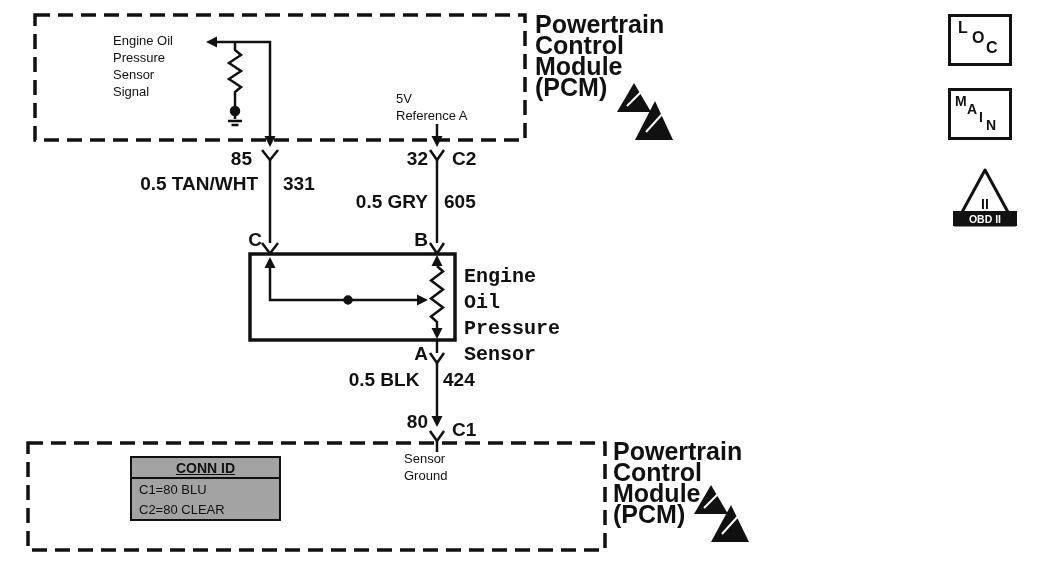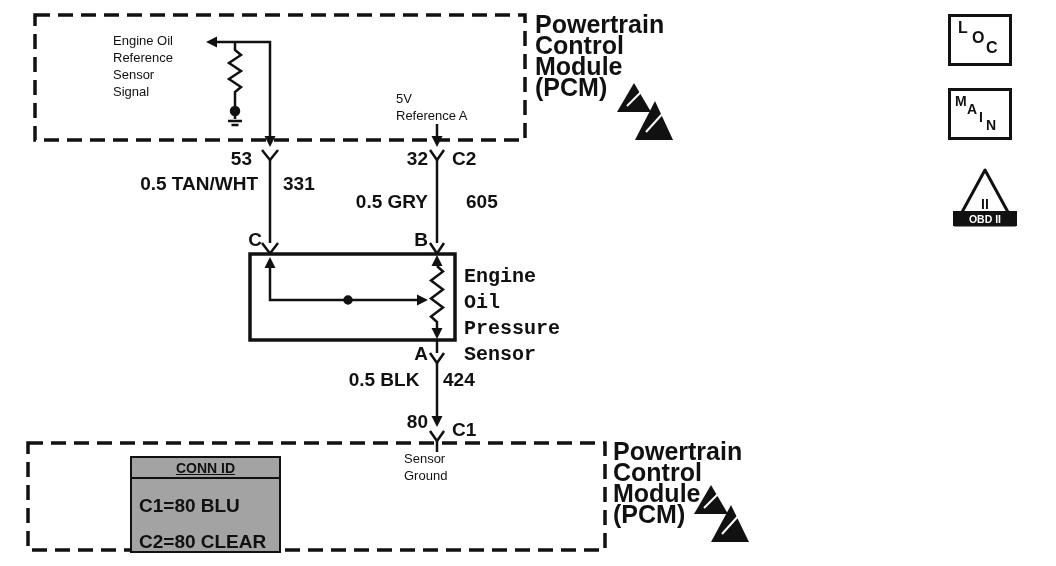--- a/index.html
+++ b/index.html
@@ -18,21 +18,21 @@
   .r{text-align:right;}
   svg{position:absolute;left:0;top:0;}
   
   .connid{
     left:130px;top:456px;width:147px;border:2.5px solid #111;background:#a3a3a3;
   }
   .connid .hdr{
     border-bottom:2.5px solid #111;text-align:center;font-size:14px;font-weight:700;
     text-decoration:underline;padding:2px 0 1px 0;
   }
-  .connid .row{font-size:19px;line-height:17px;padding:18px 0 1px 7px;font-weight:700;}
+  .connid .row{font-size:13px;line-height:17px;padding:2px 0 1px 7px;font-weight:400;}
   
   .legendbox{width:58px;height:46px;border:3px solid #111;background:#fff;}
   .legendbox span{position:absolute;font-weight:700;}
 </style>
 </head>
 <body>
 
 <div id="stage">
 
   <svg width="1056" height="566" viewBox="0 0 1056 566">
@@ -98,38 +98,38 @@
 
     <g>
       <polygon points="985,170 955,225 1015,225" fill="#fff" stroke="#111" stroke-width="3" stroke-linejoin="round"></polygon>
       <text x="985" y="209" text-anchor="middle" font-size="14" font-weight="bold" fill="#111">II</text>
       <rect x="953" y="211" width="64" height="15" fill="#111"></rect>
       <text x="985" y="223" text-anchor="middle" font-size="10.5" font-weight="bold" fill="#fff">OBD II</text>
     </g>
   </svg>
 
   <div class="abs small pre" style="left:113px;top:32px;">Engine Oil
-Reference
+Pressure
 Sensor
 Signal</div>
   <div class="abs small pre" style="left:396px;top:90px;">5V
 Reference A</div>
   <div class="abs bigtitle pre" style="left:535px;top:14px;">Powertrain
 Control
 Module
 (PCM)</div>
 
-  <div class="abs pin r" style="left:210px;top:149px;width:42px;">53</div>
+  <div class="abs pin r" style="left:210px;top:149px;width:42px;">85</div>
   <div class="abs pin r" style="left:390px;top:149px;width:38px;">32</div>
   <div class="abs pin" style="left:452px;top:149px;">C2</div>
 
   <div class="abs wirelabel r" style="left:100px;top:174px;width:158px;text-align:right;">0.5 TAN/WHT</div>
   <div class="abs wirelabel" style="left:283px;top:174px;">331</div>
   <div class="abs wirelabel r" style="left:330px;top:192px;width:98px;">0.5 GRY</div>
-  <div class="abs wirelabel" style="left:466px;top:192px;">605</div>
+  <div class="abs wirelabel" style="left:444px;top:192px;">605</div>
 
   <div class="abs term r" style="left:238px;top:230px;width:24px;">C</div>
   <div class="abs term r" style="left:404px;top:230px;width:24px;">B</div>
   <div class="abs term r" style="left:404px;top:344px;width:24px;">A</div>
 
   <div class="abs sensortitle pre" style="left:464px;top:264px;font-family:Liberation Mono, monospace;">Engine
 Oil
 Pressure
 Sensor</div>
 

